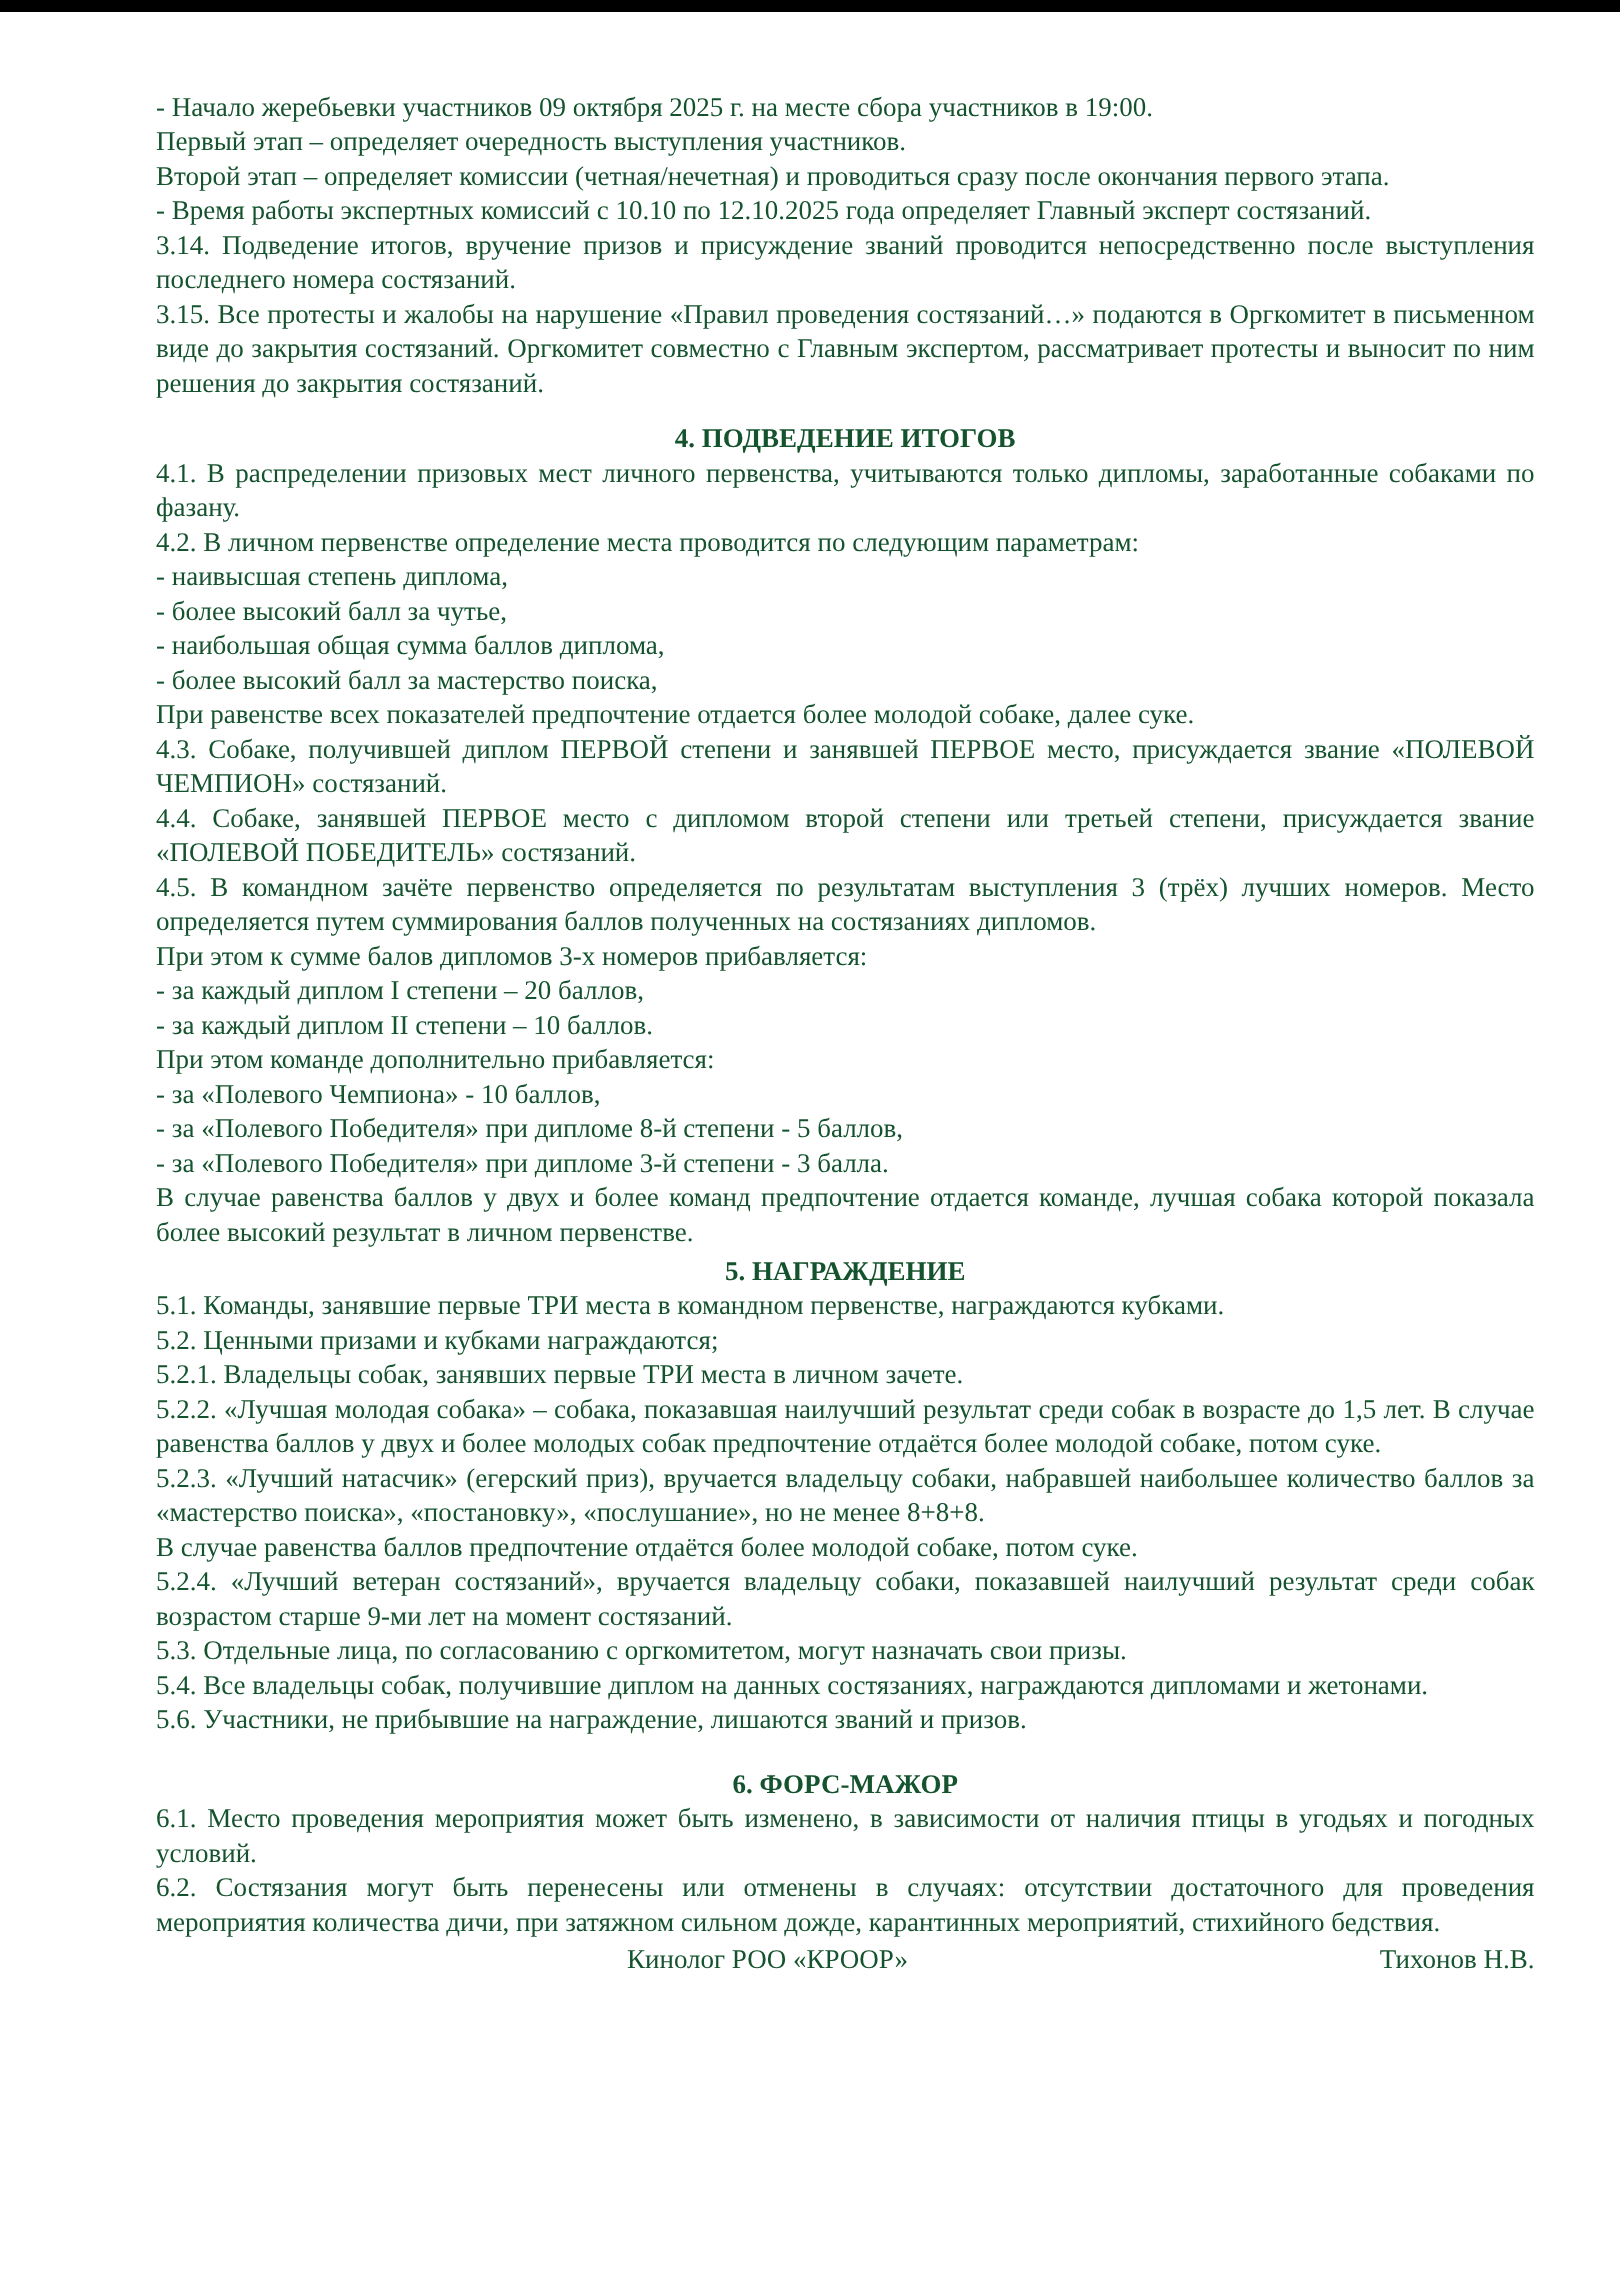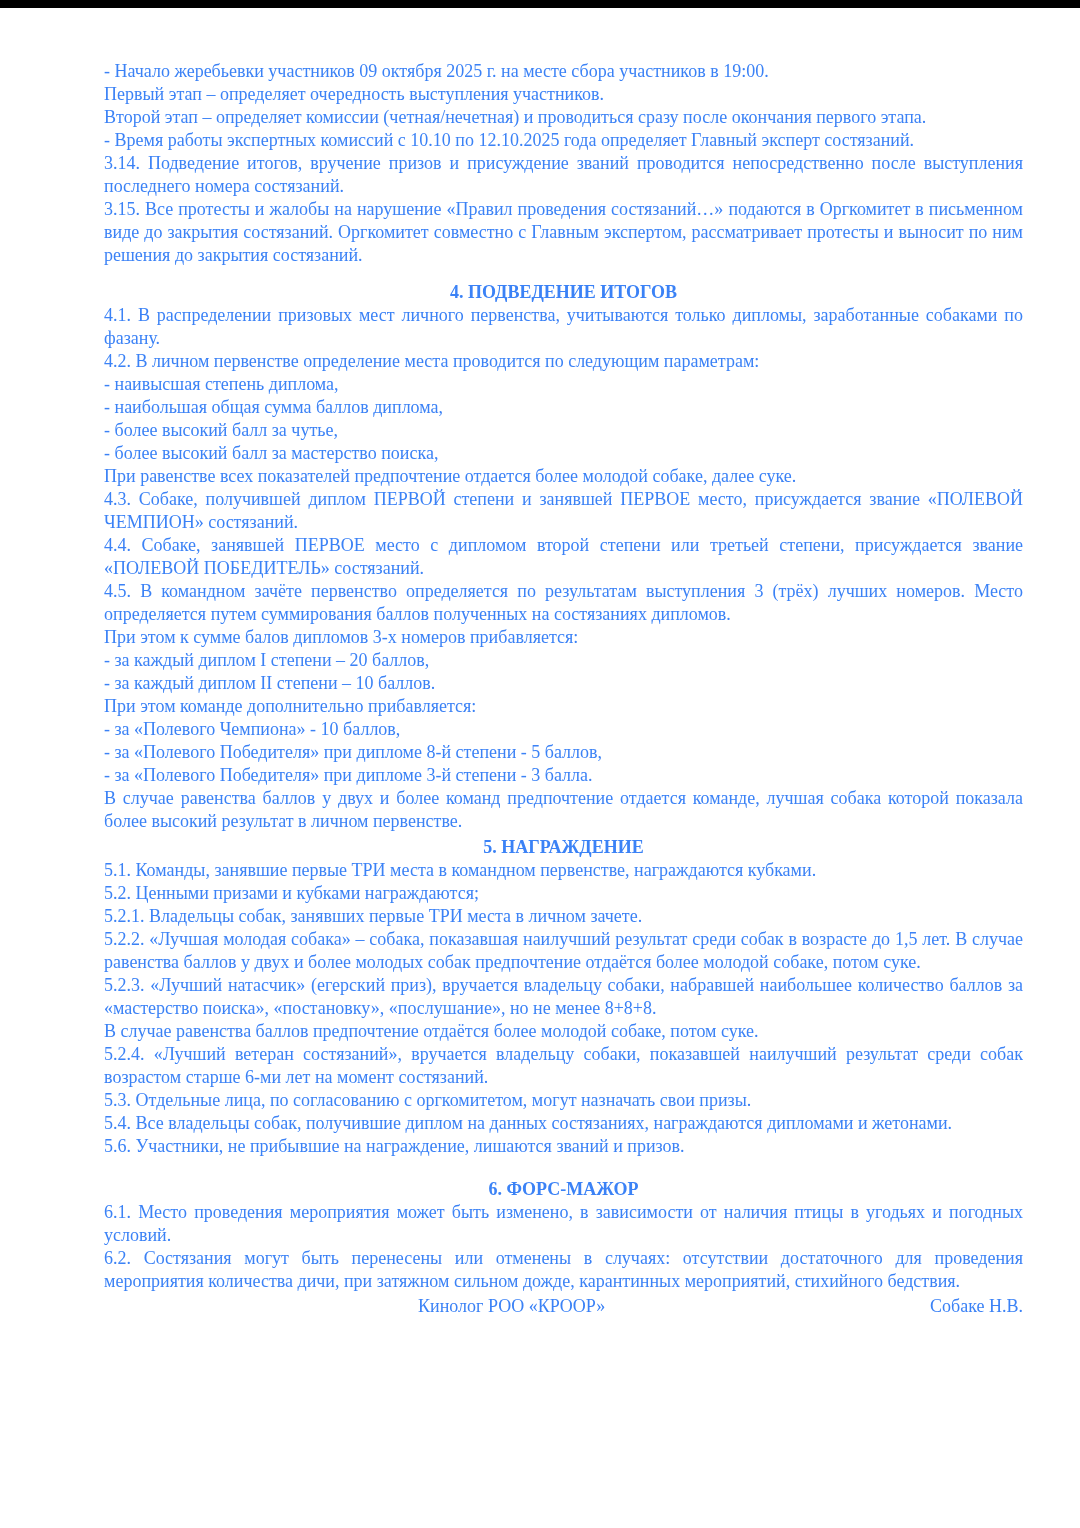--- a/index.html
+++ b/index.html
@@ -1,20 +1,20 @@
 <!DOCTYPE html>
 <html><head>
 <meta charset="utf-8">
 <style>
   html, body { margin: 0; padding: 0; background: #ffffff; }
   body { width: 1080px; height: 1528px; position: relative; overflow: hidden; }
   .topbar { position: absolute; left: 0; top: 0; width: 1080px; height: 8px; background: #000; }
   .page {
     position: absolute; left: 104px; top: 60px; width: 919px;
-    font-family: "Liberation Serif", serif; font-size: 18px; line-height: 23px; color: #3b82f6;
+    font-family: "Liberation Serif", serif; font-size: 18px; line-height: 23px; color: #14532d;
   }
   .line { white-space: nowrap; height: 23px; }
   .para { text-align: justify; }
   .para.last-left { text-align-last: left; }
   .heading { text-align: center; font-weight: bold; height: 23px; margin-top: 12px; }
   .sign { position: relative; height: 23px; margin-top: 2px; }
   .sign .left { position: absolute; left: 314px; }
   .sign .right { position: absolute; right: 0; }
 </style>
 </head>
@@ -29,22 +29,22 @@
     <div class="line">Второй этап – определяет комиссии (четная/нечетная) и проводиться сразу после окончания первого этапа.</div>
     <div class="line">- Время работы экспертных комиссий с 10.10 по 12.10.2025 года определяет Главный эксперт состязаний.</div>
   </div>
   <div class="para last-left">3.14. Подведение итогов, вручение призов и присуждение званий проводится непосредственно после выступления последнего номера состязаний.</div>
   <div class="para last-left">3.15. Все протесты и жалобы на нарушение «Правил проведения состязаний…» подаются в Оргкомитет в письменном виде до закрытия состязаний. Оргкомитет совместно с Главным экспертом, рассматривает протесты и выносит по ним решения до закрытия состязаний.</div>
 
   <div class="heading" style="margin-top:14px">4. ПОДВЕДЕНИЕ ИТОГОВ</div>
   <div class="para last-left">4.1. В распределении призовых мест личного первенства, учитываются только дипломы, заработанные собаками по фазану.</div>
   <div class="line">4.2. В личном первенстве определение места проводится по следующим параметрам:</div>
   <div class="line">- наивысшая степень диплома,</div>
+  <div class="line">- более высокий балл за чутье,</div>
   <div class="line">- наибольшая общая сумма баллов диплома,</div>
-  <div class="line">- более высокий балл за чутье,</div>
   <div class="line">- более высокий балл за мастерство поиска,</div>
   <div class="line">При равенстве всех показателей предпочтение отдается более молодой собаке, далее суке.</div>
   <div class="para last-left">4.3. Собаке, получившей диплом ПЕРВОЙ степени и занявшей ПЕРВОЕ место, присуждается звание «ПОЛЕВОЙ ЧЕМПИОН» состязаний.</div>
   <div class="para last-left">4.4. Собаке, занявшей ПЕРВОЕ место с дипломом второй степени или третьей степени, присуждается звание «ПОЛЕВОЙ ПОБЕДИТЕЛЬ» состязаний.</div>
   <div class="para last-left">4.5. В командном зачёте первенство определяется по результатам выступления 3 (трёх) лучших номеров. Место определяется путем суммирования баллов полученных на состязаниях дипломов.</div>
   <div class="line">При этом к сумме балов дипломов 3-х номеров прибавляется:</div>
   <div class="line">- за каждый диплом I степени – 20 баллов,</div>
   <div class="line">- за каждый диплом II степени – 10 баллов.</div>
   <div class="line">При этом команде дополнительно прибавляется:</div>
   <div class="line">- за «Полевого Чемпиона» - 10 баллов,</div>
@@ -52,26 +52,26 @@
   <div class="line">- за «Полевого Победителя» при дипломе 3-й степени - 3 балла.</div>
   <div class="para last-left">В случае равенства баллов у двух и более команд предпочтение отдается команде, лучшая собака которой показала более высокий результат в личном первенстве.</div>
 
   <div class="heading" style="margin-top:3px">5. НАГРАЖДЕНИЕ</div>
   <div class="line">5.1. Команды, занявшие первые ТРИ места в командном первенстве, награждаются кубками.</div>
   <div class="line">5.2. Ценными призами и кубками награждаются;</div>
   <div class="line">5.2.1. Владельцы собак, занявших первые ТРИ места в личном зачете.</div>
   <div class="para last-left">5.2.2. «Лучшая молодая собака» – собака, показавшая наилучший результат среди собак в возрасте до 1,5 лет. В случае равенства баллов у двух и более молодых собак предпочтение отдаётся более молодой собаке, потом суке.</div>
   <div class="para last-left">5.2.3. «Лучший натасчик» (егерский приз), вручается владельцу собаки, набравшей наибольшее количество баллов за «мастерство поиска», «постановку», «послушание», но не менее 8+8+8.</div>
   <div class="line">В случае равенства баллов предпочтение отдаётся более молодой собаке, потом суке.</div>
-  <div class="para last-left">5.2.4. «Лучший ветеран состязаний», вручается владельцу собаки, показавшей наилучший результат среди собак возрастом старше 6-ми лет на момент состязаний.</div>
+  <div class="para last-left">5.2.4. «Лучший ветеран состязаний», вручается владельцу собаки, показавшей наилучший результат среди собак возрастом старше 9-ми лет на момент состязаний.</div>
   <div class="line">5.3. Отдельные лица, по согласованию с оргкомитетом, могут назначать свои призы.</div>
   <div class="para last-left">5.4. Все владельцы собак, получившие диплом на данных состязаниях, награждаются дипломами и жетонами.</div>
   <div class="line">5.6. Участники, не прибывшие на награждение, лишаются званий и призов.</div>
 
   <div class="heading" style="margin-top:20px">6. ФОРС-МАЖОР</div>
   <div class="para last-left">6.1. Место проведения мероприятия может быть изменено, в зависимости от наличия птицы в угодьях и погодных условий.</div>
   <div class="para last-left">6.2. Состязания могут быть перенесены или отменены в случаях: отсутствии достаточного для проведения мероприятия количества дичи, при затяжном сильном дожде, карантинных мероприятий, стихийного бедствия.</div>
 
   <div class="sign">
     <span class="left">Кинолог РОО «КРООР»</span>
-    <span class="right">Собаке Н.В.</span>
+    <span class="right">Тихонов Н.В.</span>
   </div>
 </div>
 
 </body></html>

